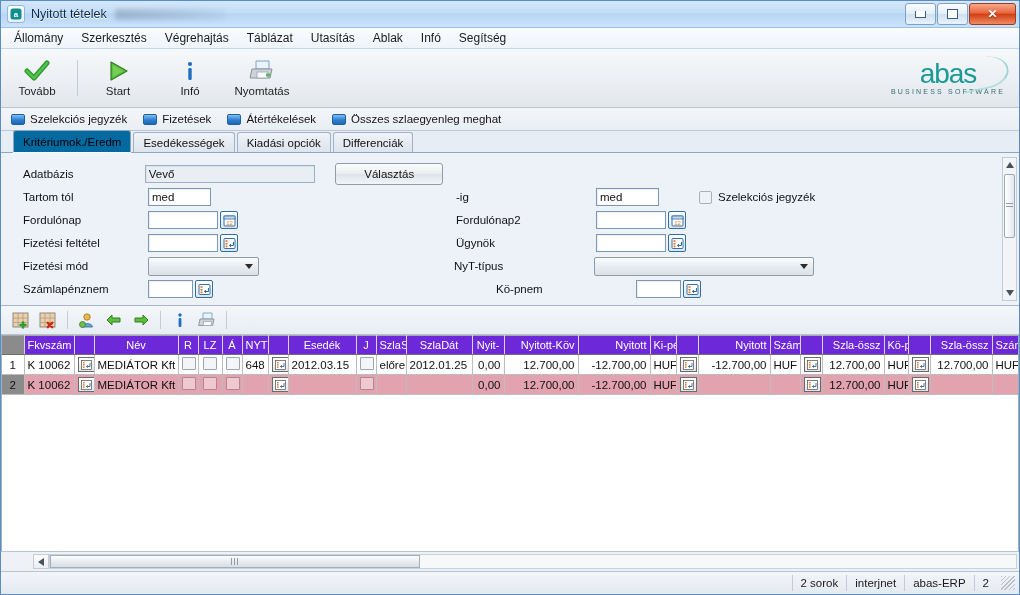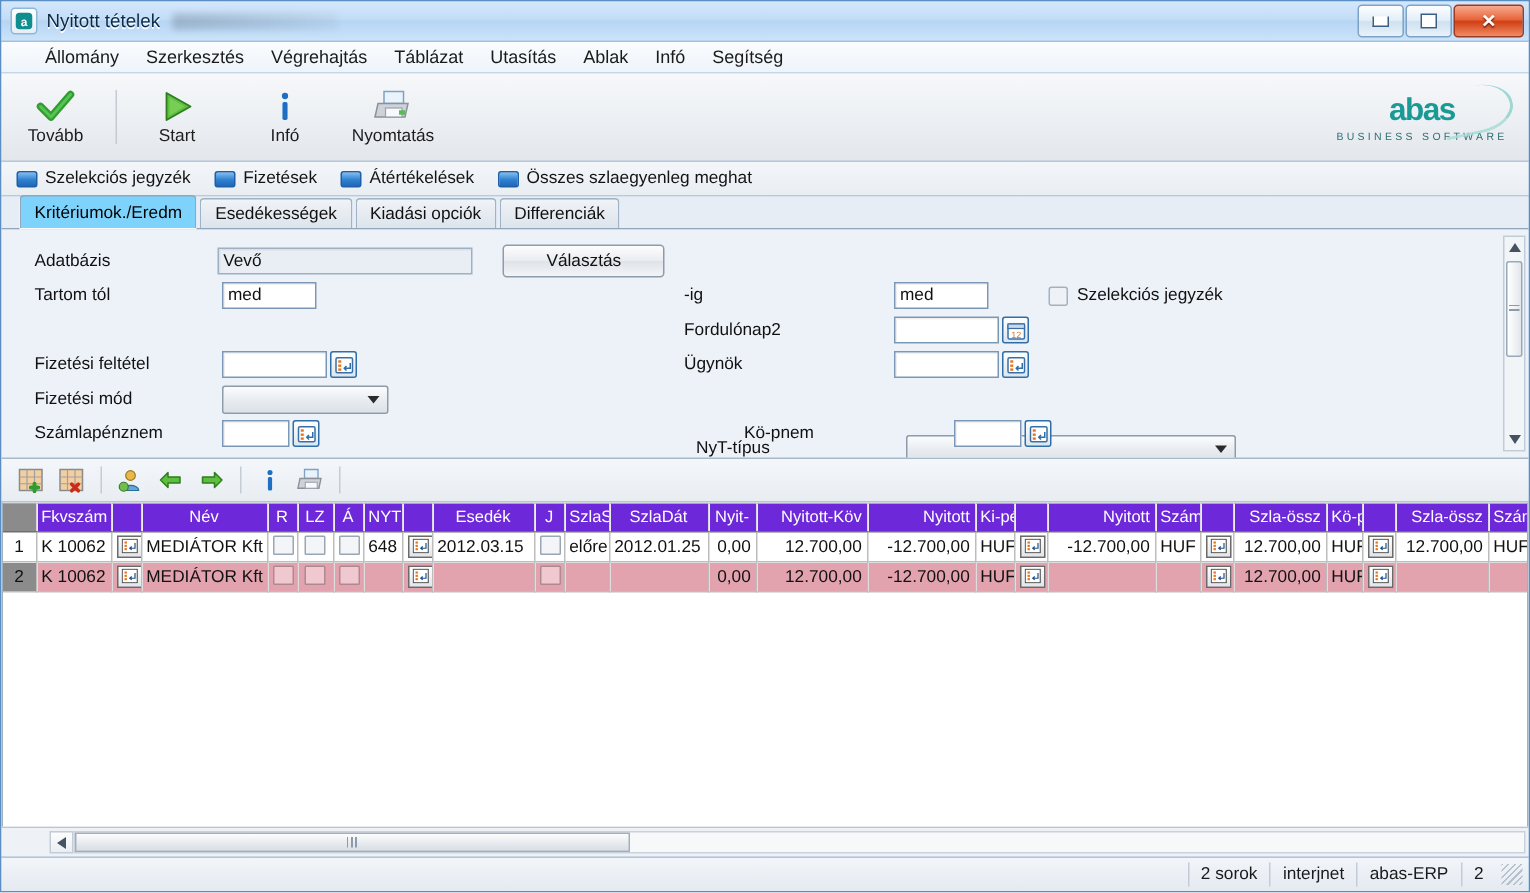--- a/index.html
+++ b/index.html
@@ -48,41 +48,41 @@
   .wbtn.close{
     width:45px;border:1px solid #9e3a22;
     background:linear-gradient(180deg,#f7a98e 0%,#e8653a 45%,#d23f15 52%,#f08b63 100%);
   }
   .close-glyph{color:#fff;font-size:12px;font-weight:bold;text-shadow:0 1px 1px #7a2a12;line-height:1;}
 
   
   .menubar{
     height:20px;flex:0 0 20px;display:flex;align-items:center;
     background:linear-gradient(180deg,#fafcfe,#eef4fa);
-    border-bottom:1px solid #c3d6e8;padding-left:20px;
+    border-bottom:1px solid #c3d6e8;padding-left:4px;
   }
   .menuitem{padding:2px 9px;font-size:12px;color:#1b1b1b;cursor:default;}
 
   
   .toolbar{
     height:58px;flex:0 0 58px;position:relative;display:flex;align-items:center;
     background:linear-gradient(180deg,#f6f8fa 0%,#eceff3 55%,#e2e7ec 100%);
     border-bottom:1px solid #b9c6d4;
   }
   .tbtn{
     width:72px;height:52px;display:flex;flex-direction:column;align-items:center;
     justify-content:center;gap:2px;cursor:default;
   }
   .tbtn .lbl{font-size:11.5px;color:#1d1d1d;}
   .tbsep{width:1px;height:36px;background:#c3ccd5;margin:0 4px;}
   .logo{
     position:absolute;right:10px;top:8px;width:122px;height:42px;
     display:flex;flex-direction:column;align-items:center;justify-content:center;
   }
-  .logo .mark{font-size:21px;font-weight:bold;color:#1a9a94;letter-spacing:-1px;line-height:26px;}
+  .logo .mark{font-size:28px;font-weight:normal;color:#1a9a94;letter-spacing:-1px;line-height:26px;}
   .logo .sub{font-size:7px;letter-spacing:2.2px;color:#2f6f71;margin-top:1px;}
   .logo .swoosh{
     position:absolute;right:0;top:0;width:46px;height:30px;
     border-right:2px solid #8fd2ce;border-bottom:2px solid #a9dcd8;
     border-radius:0 60% 60% 0;transform:rotate(-12deg);opacity:.85;
   }
 
   
   .optbar{
     height:22px;flex:0 0 22px;display:flex;align-items:center;padding-left:10px;gap:16px;
@@ -100,21 +100,21 @@
   .tabstrip{
     height:21px;flex:0 0 21px;display:flex;align-items:flex-end;padding-left:12px;
     background:#e7edf4;border-bottom:1px solid #8fa6bd;
   }
   .tab{
     height:19px;padding:0 9px;display:flex;align-items:center;font-size:11.5px;color:#111;
     border:1px solid #9fb2c6;border-bottom:none;border-radius:3px 3px 0 0;margin-right:2px;
     background:linear-gradient(180deg,#f0f3f7,#dde4ec);cursor:default;
   }
   .tab.active{
-    background:#7dd3fc;border-color:#8fa6bd;height:21px;color:#000;
+    background:#0369a1;border-color:#8fa6bd;height:21px;color:#000;
     position:relative;z-index:2;box-shadow:0 1px 0 #fbfcfd;
   }
 
   
   .formpanel{
     flex:0 0 152px;position:relative;background:#edf2f9;
     border-bottom:1px solid #a8b8c9;overflow:hidden;
   }
   .formgrid{position:absolute;left:0;top:0;right:18px;bottom:0;}
   .frow{position:absolute;display:flex;align-items:center;height:22px;}
@@ -338,20 +338,31 @@
         <span class="flabel" style="width:125px;">Adatbázis</span>
         <span class="finput readonly" style="width:175px;">Vevő</span>
         <span class="fbtn" style="margin-left:20px;width:92px;">Választás</span>
       </div>
 
       <div class="frow" style="left:22px;top:33px;">
         <span class="flabel" style="width:125px;">Tartom tól</span>
         <span class="finput" style="width:63px;">med</span>
       </div>
 
+      <div class="frow" style="left:22px;top:56px;">
+        <span class="flabel" style="width:125px;">Fordulónap</span>
+        <span class="finput" style="width:70px;"></span>
+        <span class="picker">
+          <svg width="13" height="13" viewBox="0 0 13 13" aria-hidden="true">
+            <rect x="1" y="2" width="11" height="10" rx="1" fill="#fff" stroke="#3a6ea5" stroke-width="1"></rect>
+            <rect x="1" y="2" width="11" height="3" fill="#c9d9e8" stroke="#3a6ea5" stroke-width=".8"></rect>
+            <text x="6.5" y="11" font-size="6" fill="#e8731b" text-anchor="middle" font-family="Liberation Sans, sans-serif">12</text>
+          </svg>
+        </span>
+      </div>
 
       <div class="frow" style="left:22px;top:79px;">
         <span class="flabel" style="width:125px;">Fizetési feltétel</span>
         <span class="finput" style="width:70px;"></span>
         <span class="picker">
           <svg width="13" height="13" viewBox="0 0 13 13" aria-hidden="true">
             <rect x="1" y="1.5" width="11" height="10" rx="1" fill="#fff" stroke="#3a6ea5" stroke-width="1"></rect>
             <rect x="2.5" y="3.2" width="2" height="1.6" fill="#e8731b"></rect>
             <rect x="2.5" y="6" width="2" height="1.6" fill="#e8731b"></rect>
             <rect x="2.5" y="8.6" width="2" height="1.6" fill="#e8731b"></rect>
@@ -407,21 +418,21 @@
           <svg width="13" height="13" viewBox="0 0 13 13" aria-hidden="true">
             <rect x="1" y="1.5" width="11" height="10" rx="1" fill="#fff" stroke="#3a6ea5" stroke-width="1"></rect>
             <rect x="2.5" y="3.2" width="2" height="1.6" fill="#e8731b"></rect>
             <rect x="2.5" y="6" width="2" height="1.6" fill="#e8731b"></rect>
             <rect x="2.5" y="8.6" width="2" height="1.6" fill="#e8731b"></rect>
             <path d="M10.5 5 L10.5 8.5 L6.5 8.5 M8 7 L6.5 8.5 L8 10" stroke="#2f6ea8" stroke-width="1" fill="none"></path>
           </svg>
         </span>
       </div>
 
-      <div class="frow" style="left:463px;top:102px;margin-top:33px;">
+      <div class="frow" style="left:453px;top:102px;">
         <span class="flabel" style="width:140px;">NyT-típus</span>
         <span class="combo" style="width:220px;">
           <span class="caret"></span>
         </span>
       </div>
 
       <div class="frow" style="left:455px;top:125px;margin-left:40px;">
         <span class="flabel" style="width:140px;">Kö-pnem</span>
         <span class="finput" style="width:45px;"></span>
         <span class="picker">

